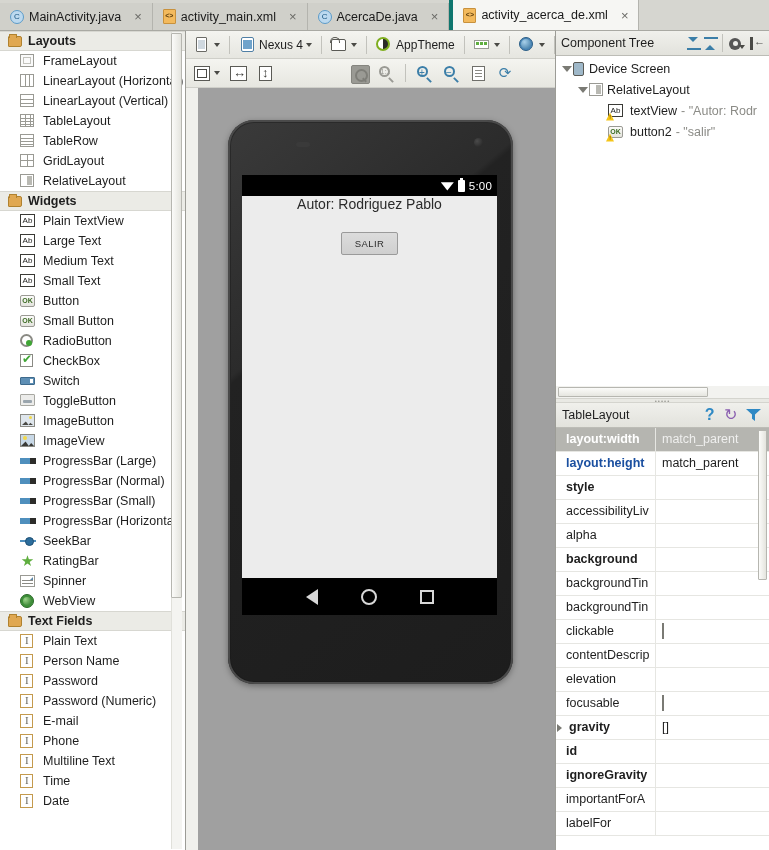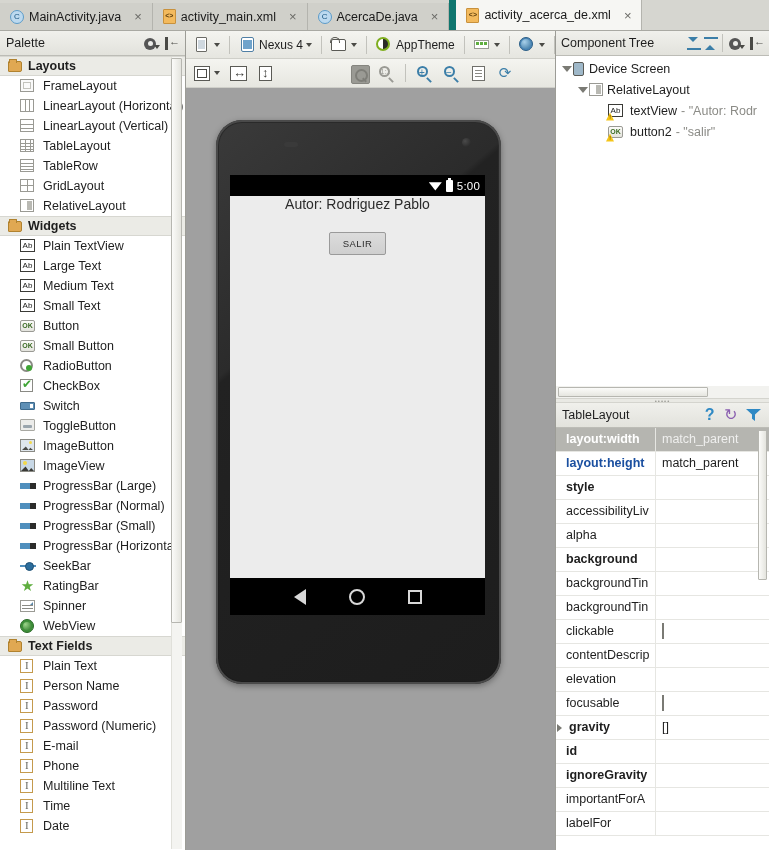--- a/index.html
+++ b/index.html
@@ -23,21 +23,21 @@
   .tab {
     display: flex; align-items: center; gap: 5px;
     height: 27px; padding: 0 8px 0 10px;
     background: #d0d0ca;
     border-right: 1px solid #b4b4ae;
     cursor: default; white-space: nowrap;
     font-size: 12.5px; color: #1a1a1a;
   }
   .tab.active {
     background: #f6f6f3; height: 31px;
-    border-left: 7px solid #0f766e;
+    border-left: 4px solid #0f766e;
     border-top: 1px solid #b4b4ae;
     border-right: 1px solid #b4b4ae;
     border-bottom: none;
   }
   .tab .tclose { color: #6a6a66; font-size: 13px; margin-left: 6px; padding: 0 2px; }
   .ficon { width: 14px; height: 15px; display:inline-block; position: relative; flex: 0 0 auto; }
   
   .ficon.java {
     width: 14px; height: 14px; border-radius: 50%;
     background: #bcd9ef; border: 1px solid #5c9bc8;
@@ -284,21 +284,21 @@
   .mag .onetoone { position:absolute;left:3px;top:2px;font-size:7px;color:#9a9a94;line-height:10px; }
   .ti-doc { width:13px;height:15px;border:1px solid #6f6f6a;background:#fff;}
   .ti-doc::after{content:"";position:absolute;left:2px;right:2px;top:3px;height:1px;background:#8a8a84;
     box-shadow:0 3px 0 #8a8a84,0 6px 0 #8a8a84;}
   .ti-refresh { width:17px;height:17px;color:#3b7ea8;font-size:15px;line-height:16px;text-align:center;}
   .ti-refresh::after{content:"⟳";}
   .ti-gear2 { width:15px;height:15px;border-radius:50%;background:#3b7ea8;position:relative;}
   .ti-gear2::after{content:"";position:absolute;top:4.5px;left:4.5px;width:6px;height:6px;border-radius:50%;background:#e9e9e4;}
 
   .canvas {
-    flex: 1; background: #a0a0a0; position: relative; overflow: hidden;
+    flex: 1; background: #a0a0a0; position: relative; overflow: hidden; margin-left: 12px;
   }
 
   
   .phone {
     position: absolute; left: 30px; top: 32px;
     width: 285px; height: 564px;
     background: linear-gradient(#2a2a2a,#1b1b1b);
     border-radius: 26px;
     box-shadow: inset 0 0 0 2px #4a4a4a, 0 2px 6px rgba(0,0,0,.35);
   }
@@ -456,28 +456,20 @@
       <span class="tclose">×</span>
     </div>
     <div class="tab active">
       <span class="ficon xml"></span>
       <span>activity_acerca_de.xml</span>
       <span class="tclose">×</span>
     </div>
   </div>
 
   <div class="palette">
-    <div class="palette-header">
-      <span class="ptitle">Palette</span>
-      <span class="hdr-icon">
-        <span class="gear"></span>
-          <span class="caretlil"></span>
-      </span>
-      <span class="collapse-ico"></span>
-    </div>
 
     <div class="palette-body">
 
       <div class="pgroup">
         <span class="folder"></span>
         <span>Layouts</span>
       </div>
       <div class="pitem">
         <span class="pico">
             <span class="ic-frame" style="position:absolute"></span>

